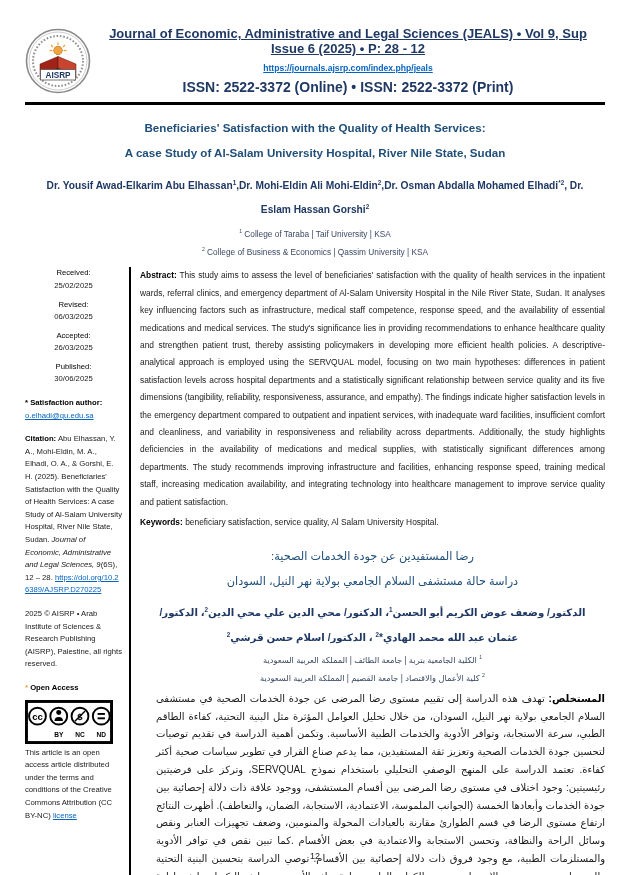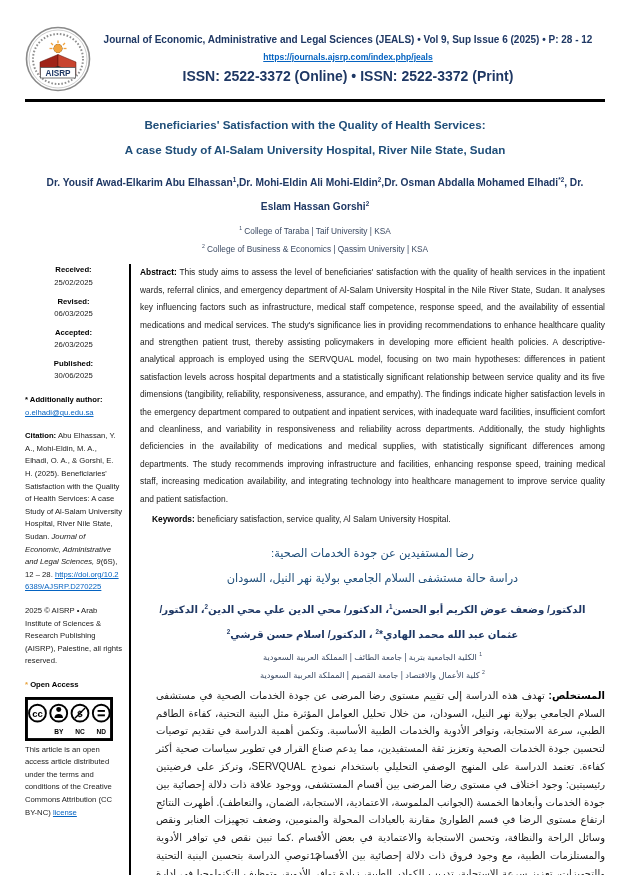--- a/index.html
+++ b/index.html
@@ -6,50 +6,50 @@
   .page{
     width:630px;height:875px;background:#ffffff;position:relative;
     font-family:"Liberation Sans","DejaVu Sans",sans-serif;
     padding:26px 25px 0 25px;box-sizing:border-box;overflow:hidden;
     margin:0 auto;box-shadow:0 0 4px rgba(0,0,0,.25);
   }
   
   .header{display:flex;align-items:center;}
   .logo{width:66px;height:66px;flex:0 0 auto;}
   .header-text{flex:1;text-align:center;color:#1F3864;}
-  .journal-line{font-weight:bold;font-size:10px;}
+  .journal-line{font-weight:bold;font-size:13px;text-decoration:underline;}
   .header-url{display:block;margin:7px 0 6px 0;font-size:8.6px;font-weight:bold;
     color:#0563C1;text-decoration:underline;cursor:pointer;}
   .issn-line{font-weight:bold;font-size:14px;}
   .rule{border-top:3px solid #000;margin-top:7px;}
   
   .title{text-align:center;color:#1F4E79;font-size:11.6px;line-height:25px;
     margin:10px 0 2px 0;font-weight:bold;}
   .authors{text-align:center;color:#1F3864;font-weight:bold;font-size:10.2px;
     line-height:21px;margin:7px 14px 2px 14px;}
   sup{font-size:62%;}
   .affiliations{text-align:center;color:#3B4A63;font-size:8.3px;line-height:15px;margin:3px 0 8px 0;}
   
   .columns{display:flex;margin-top:4px;}
   .sidebar{width:104px;flex:0 0 auto;font-size:7.7px;line-height:12.6px;
     color:#1a1a1a;padding-right:7px;box-sizing:border-box;}
   .main{flex:1;border-left:2px solid #000;padding-left:9px;min-width:0;}
   
   .date-entry{text-align:center;margin-bottom:6px;}
-  .date-label{font-weight:bold;color:#000;text-align:center;}
+  .date-label{font-weight:normal;color:#000;text-align:center;}
   .side-block{margin-top:11px;}
   .side-link{color:#0563C1;text-decoration:underline;word-break:break-all;cursor:pointer;}
   .italic{font-style:italic;}
   .oa-marker{color:#E8A33D;font-weight:bold;}
   .oa-label{font-weight:bold;color:#000;}
   .cc-badge{margin:5px 0 3px 0;display:block;}
   
   .abstract{text-align:justify;font-size:8.4px;line-height:17.4px;margin:0;color:#1a1a1a;}
   .label-bold{font-weight:bold;color:#000;}
-  .keywords{margin-top:3px;margin-left:12px;}
+  .keywords{margin-top:3px;}
   .ar{direction:rtl;unicode-bidi:embed;}
   .ar-title{text-align:center;color:#1F4E79;font-weight:normal;font-size:11.3px;
     line-height:25px;margin:13px 0 3px 0;}
   .ar-authors{text-align:center;color:#1F3864;font-weight:bold;font-size:10.2px;
     line-height:21px;margin:5px 6px 2px 6px;}
   .ar-affil{text-align:center;color:#3B4A63;font-size:8.3px;line-height:15px;margin:2px 0 4px 0;}
   .ar-abstract{text-align:justify;font-size:10px;line-height:17.8px;margin:2px 0 0 16px;color:#1a1a1a;}
   .ar-keywords{margin-top:2px;}
   .page-number{position:absolute;left:0;right:0;bottom:14px;text-align:center;
     font-size:9px;color:#222;}
@@ -116,21 +116,21 @@
       <div class="date-entry">
         <div class="date-label">Accepted:</div>
         <div>26/03/2025</div>
       </div>
       <div class="date-entry">
         <div class="date-label">Published:</div>
         <div>30/06/2025</div>
       </div>
 
       <div class="side-block">
-        <span class="label-bold">* Additionally author:</span><br>
+        <span class="label-bold">* Satisfaction author:</span><br>
         <a class="side-link">o.elhadi@qu.edu.sa</a>
       </div>
 
       <div class="side-block">
         <span class="label-bold">Citation:</span><span> Abu Elhassan, Y. A., Mohi-Eldin, M. A., Elhadi, O. A., &amp; Gorshi, E. H. (2025). Beneficiaries' Satisfaction with the Quality of Health Services: A case Study of Al-Salam University Hospital, River Nile State, Sudan. </span><span class="italic">Journal of Economic, Administrative and Legal Sciences, 9</span><span>(6S), 12 – 28. </span><a class="side-link">https://doi.org/10.26389/AJSRP.D270225</a>
       </div>
 
       <div class="side-block">2025 © AISRP • Arab Institute of Sciences &amp; Research Publishing (AISRP), Palestine, all rights reserved.</div>
 
       <div class="side-block">

